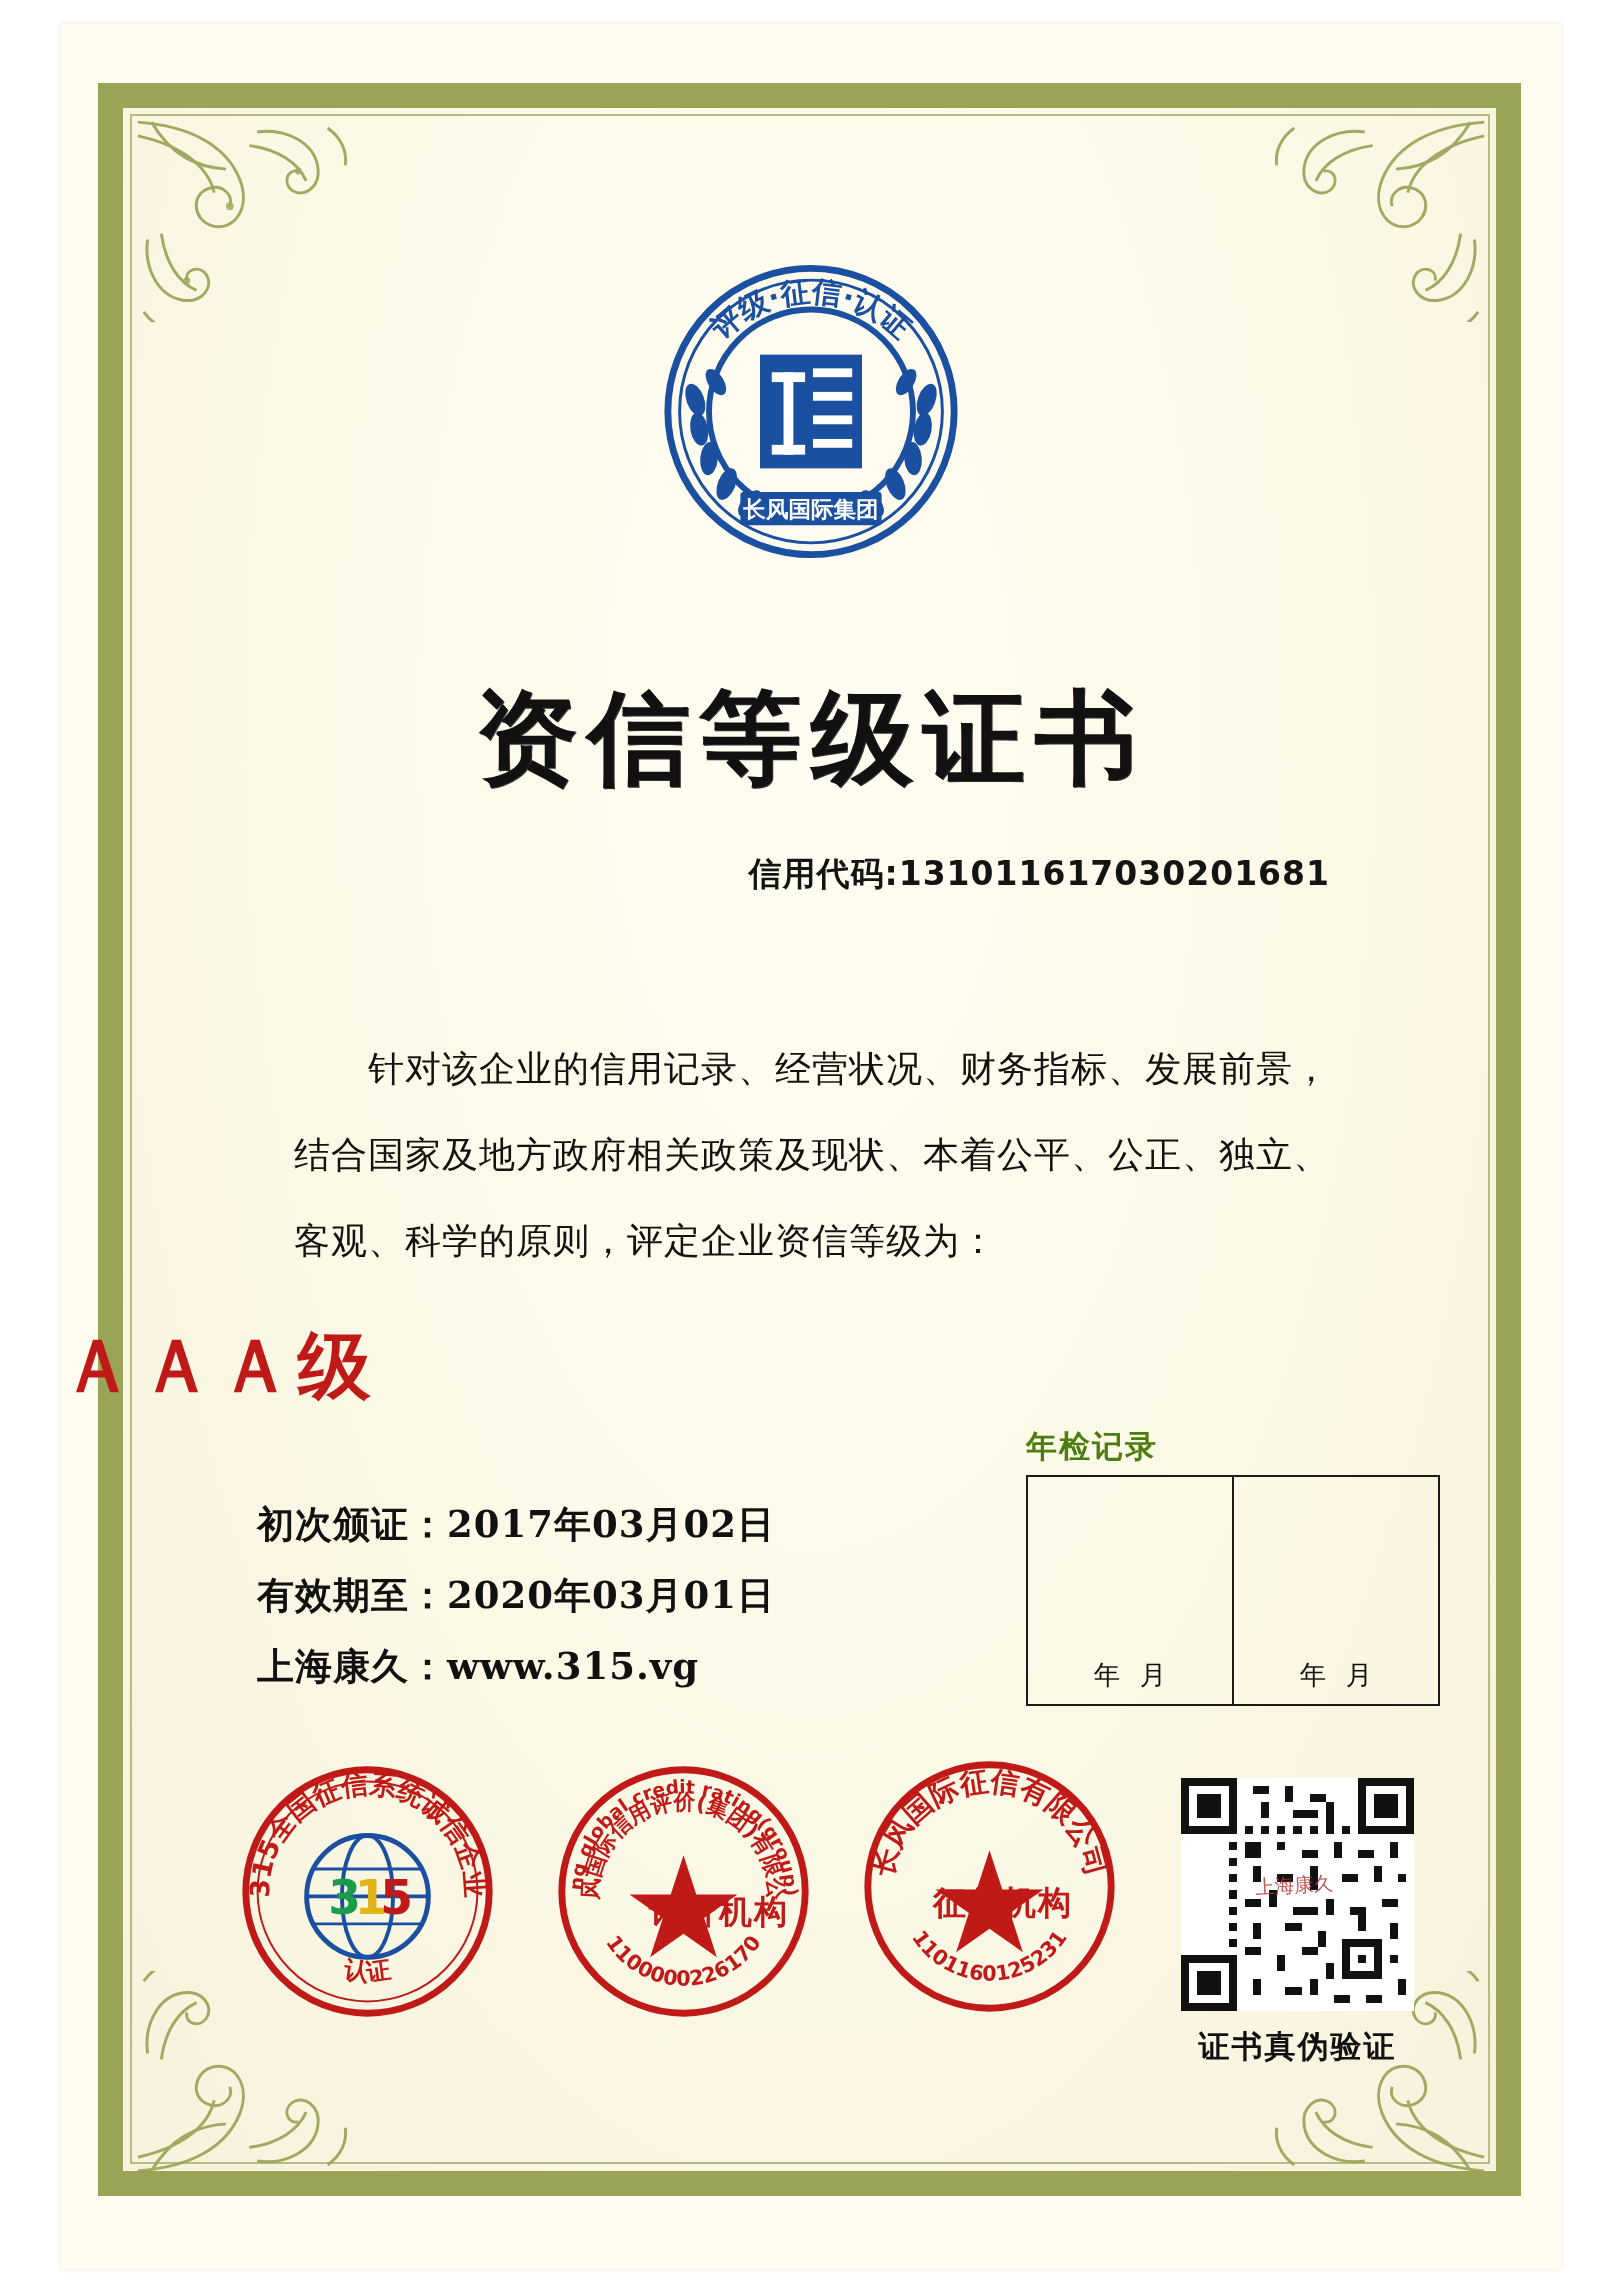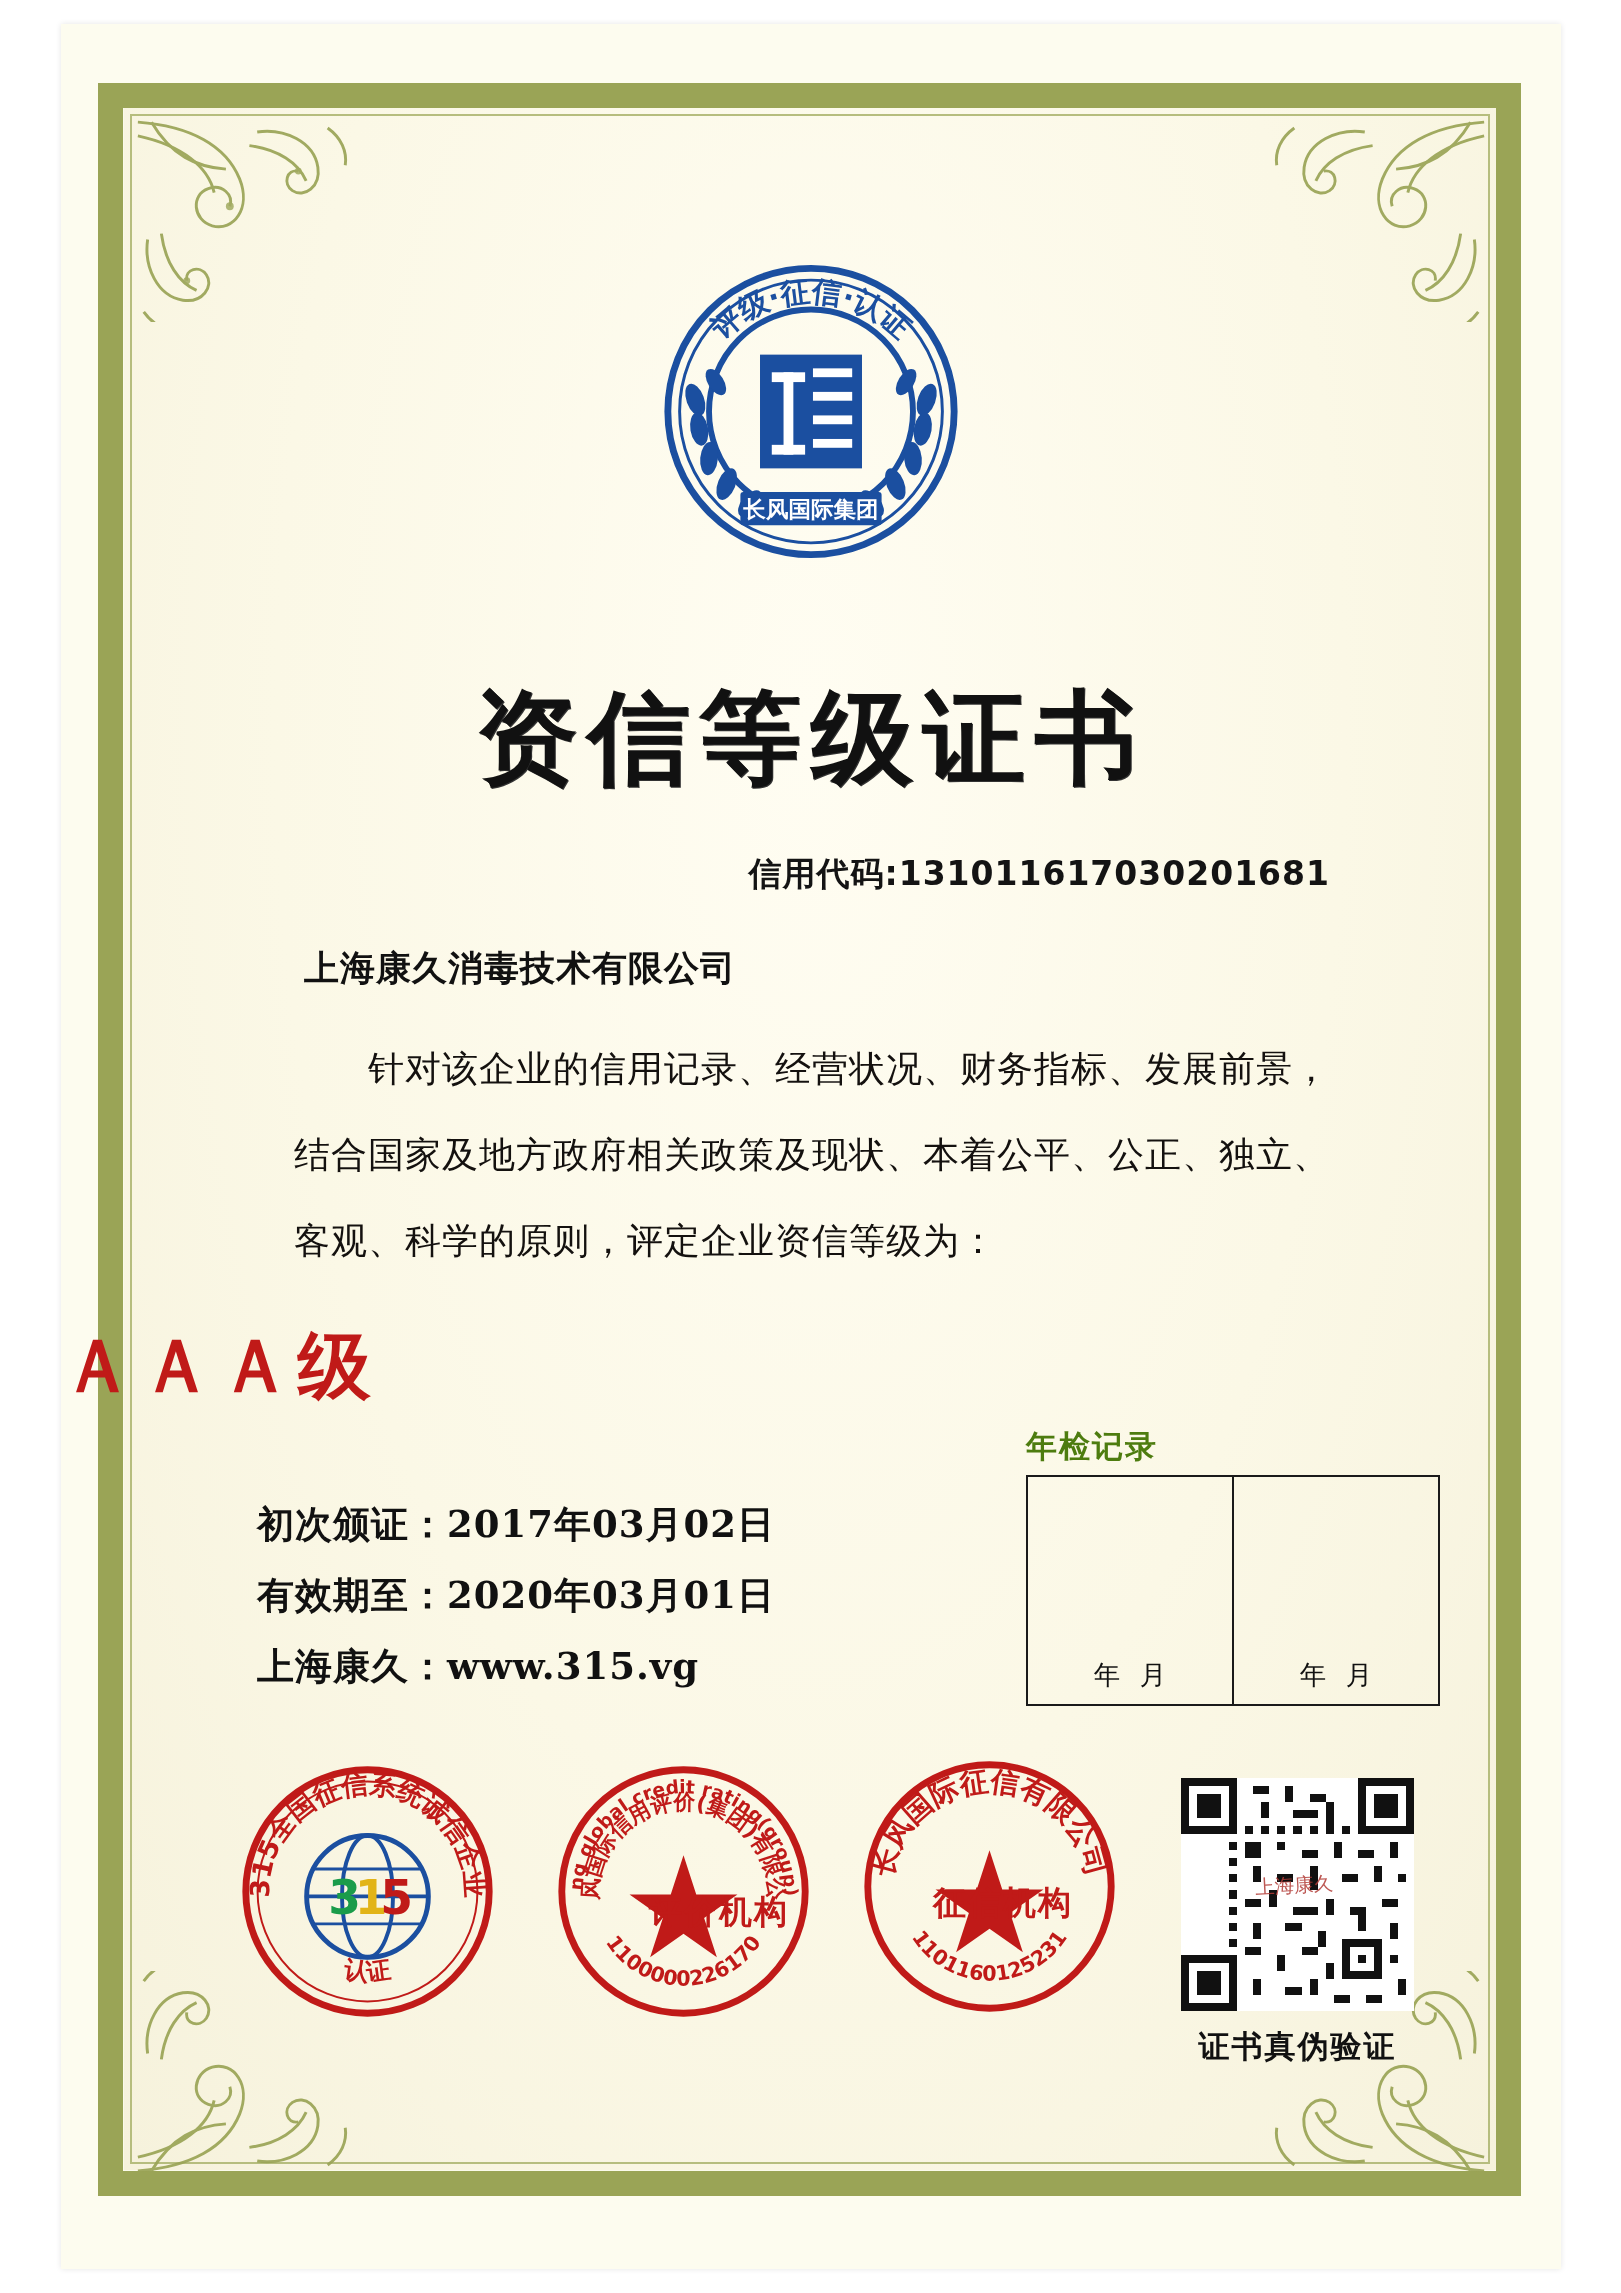--- a/index.html
+++ b/index.html
@@ -383,21 +383,20 @@
           <rect x="108" y="262" width="144" height="34" fill="#1b4fa0" rx="3"></rect>
           <text x="180" y="288" text-anchor="middle" font-family="DejaVu Sans, sans-serif" font-size="23" font-weight="bold" fill="#ffffff">长风国际集团</text>
         </g>
       </svg>
     </div>
 
     <div class="cert-title">资信等级证书</div>
 
     <div class="credit-code">信用代码:131011617030201681</div>
 
-    <div class="company-name">上海康久消毒技术有限公司</div>
 
     <div class="body-text">
       <span class="ln indent">针对该企业的信用记录、经营状况、财务指标、发展前景，</span>
       <span class="ln">结合国家及地方政府相关政策及现状、本着公平、公正、独立、</span>
       <span class="ln">客观、科学的原则，评定企业资信等级为：</span>
     </div>
 
     <div class="grade">ＡＡＡ级</div>
 
     <div class="issue-info">

